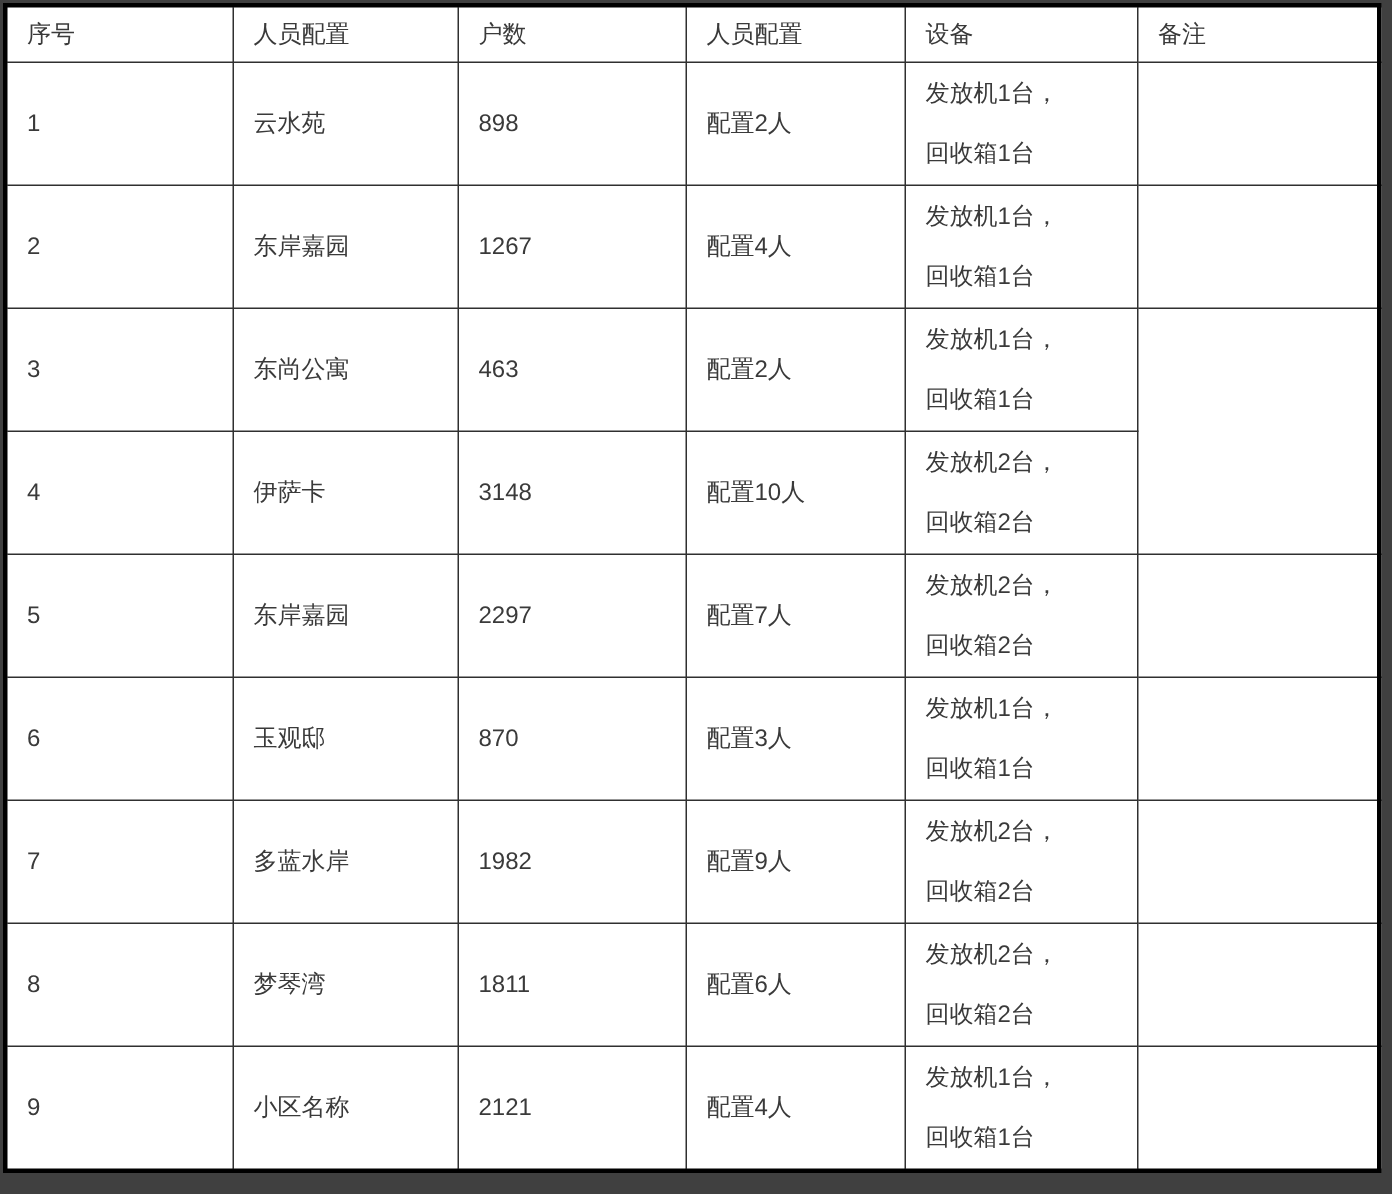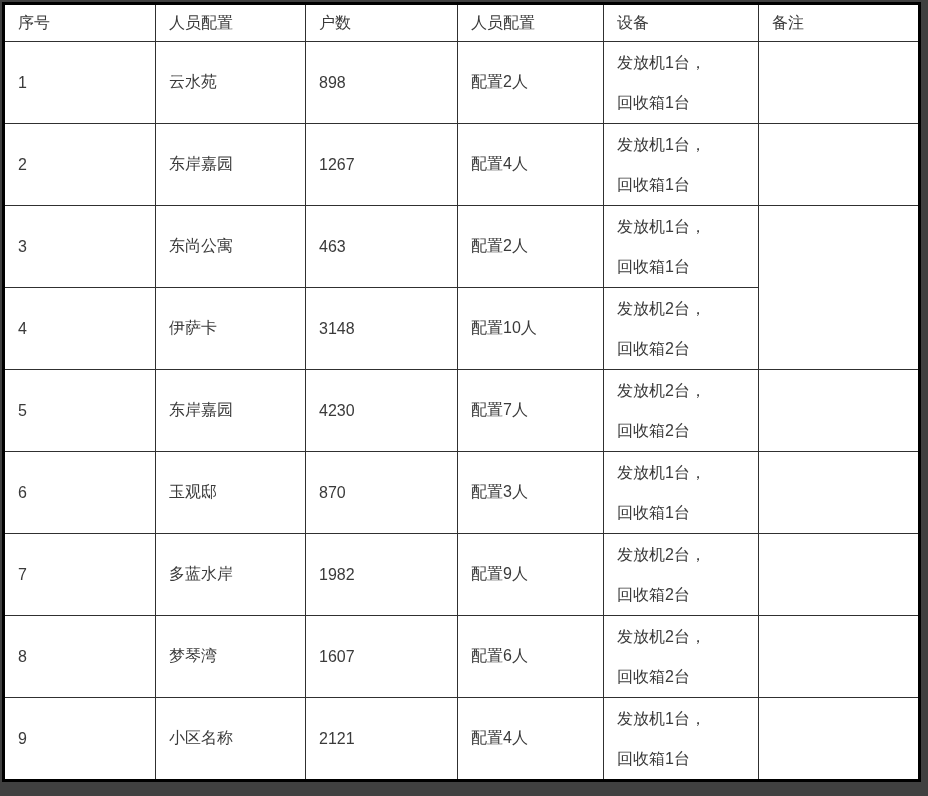--- a/index.html
+++ b/index.html
@@ -113,21 +113,21 @@
         <td>3148</td>
         <td>配置10人</td>
         <td class="device">
           <div>发放机2台，</div>
           <div>回收箱2台</div>
         </td>
       </tr>
       <tr>
         <td>5</td>
         <td>东岸嘉园</td>
-        <td>4230</td>
+        <td>2297</td>
         <td>配置7人</td>
         <td class="device">
           <div>发放机2台，</div>
           <div>回收箱2台</div>
         </td>
         <td></td>
       </tr>
       <tr>
         <td>6</td>
         <td>玉观邸</td>
@@ -146,21 +146,21 @@
         <td>配置9人</td>
         <td class="device">
           <div>发放机2台，</div>
           <div>回收箱2台</div>
         </td>
         <td></td>
       </tr>
       <tr>
         <td>8</td>
         <td>梦琴湾</td>
-        <td>1607</td>
+        <td>1811</td>
         <td>配置6人</td>
         <td class="device">
           <div>发放机2台，</div>
           <div>回收箱2台</div>
         </td>
         <td></td>
       </tr>
       <tr>
         <td>9</td>
         <td>小区名称</td>

